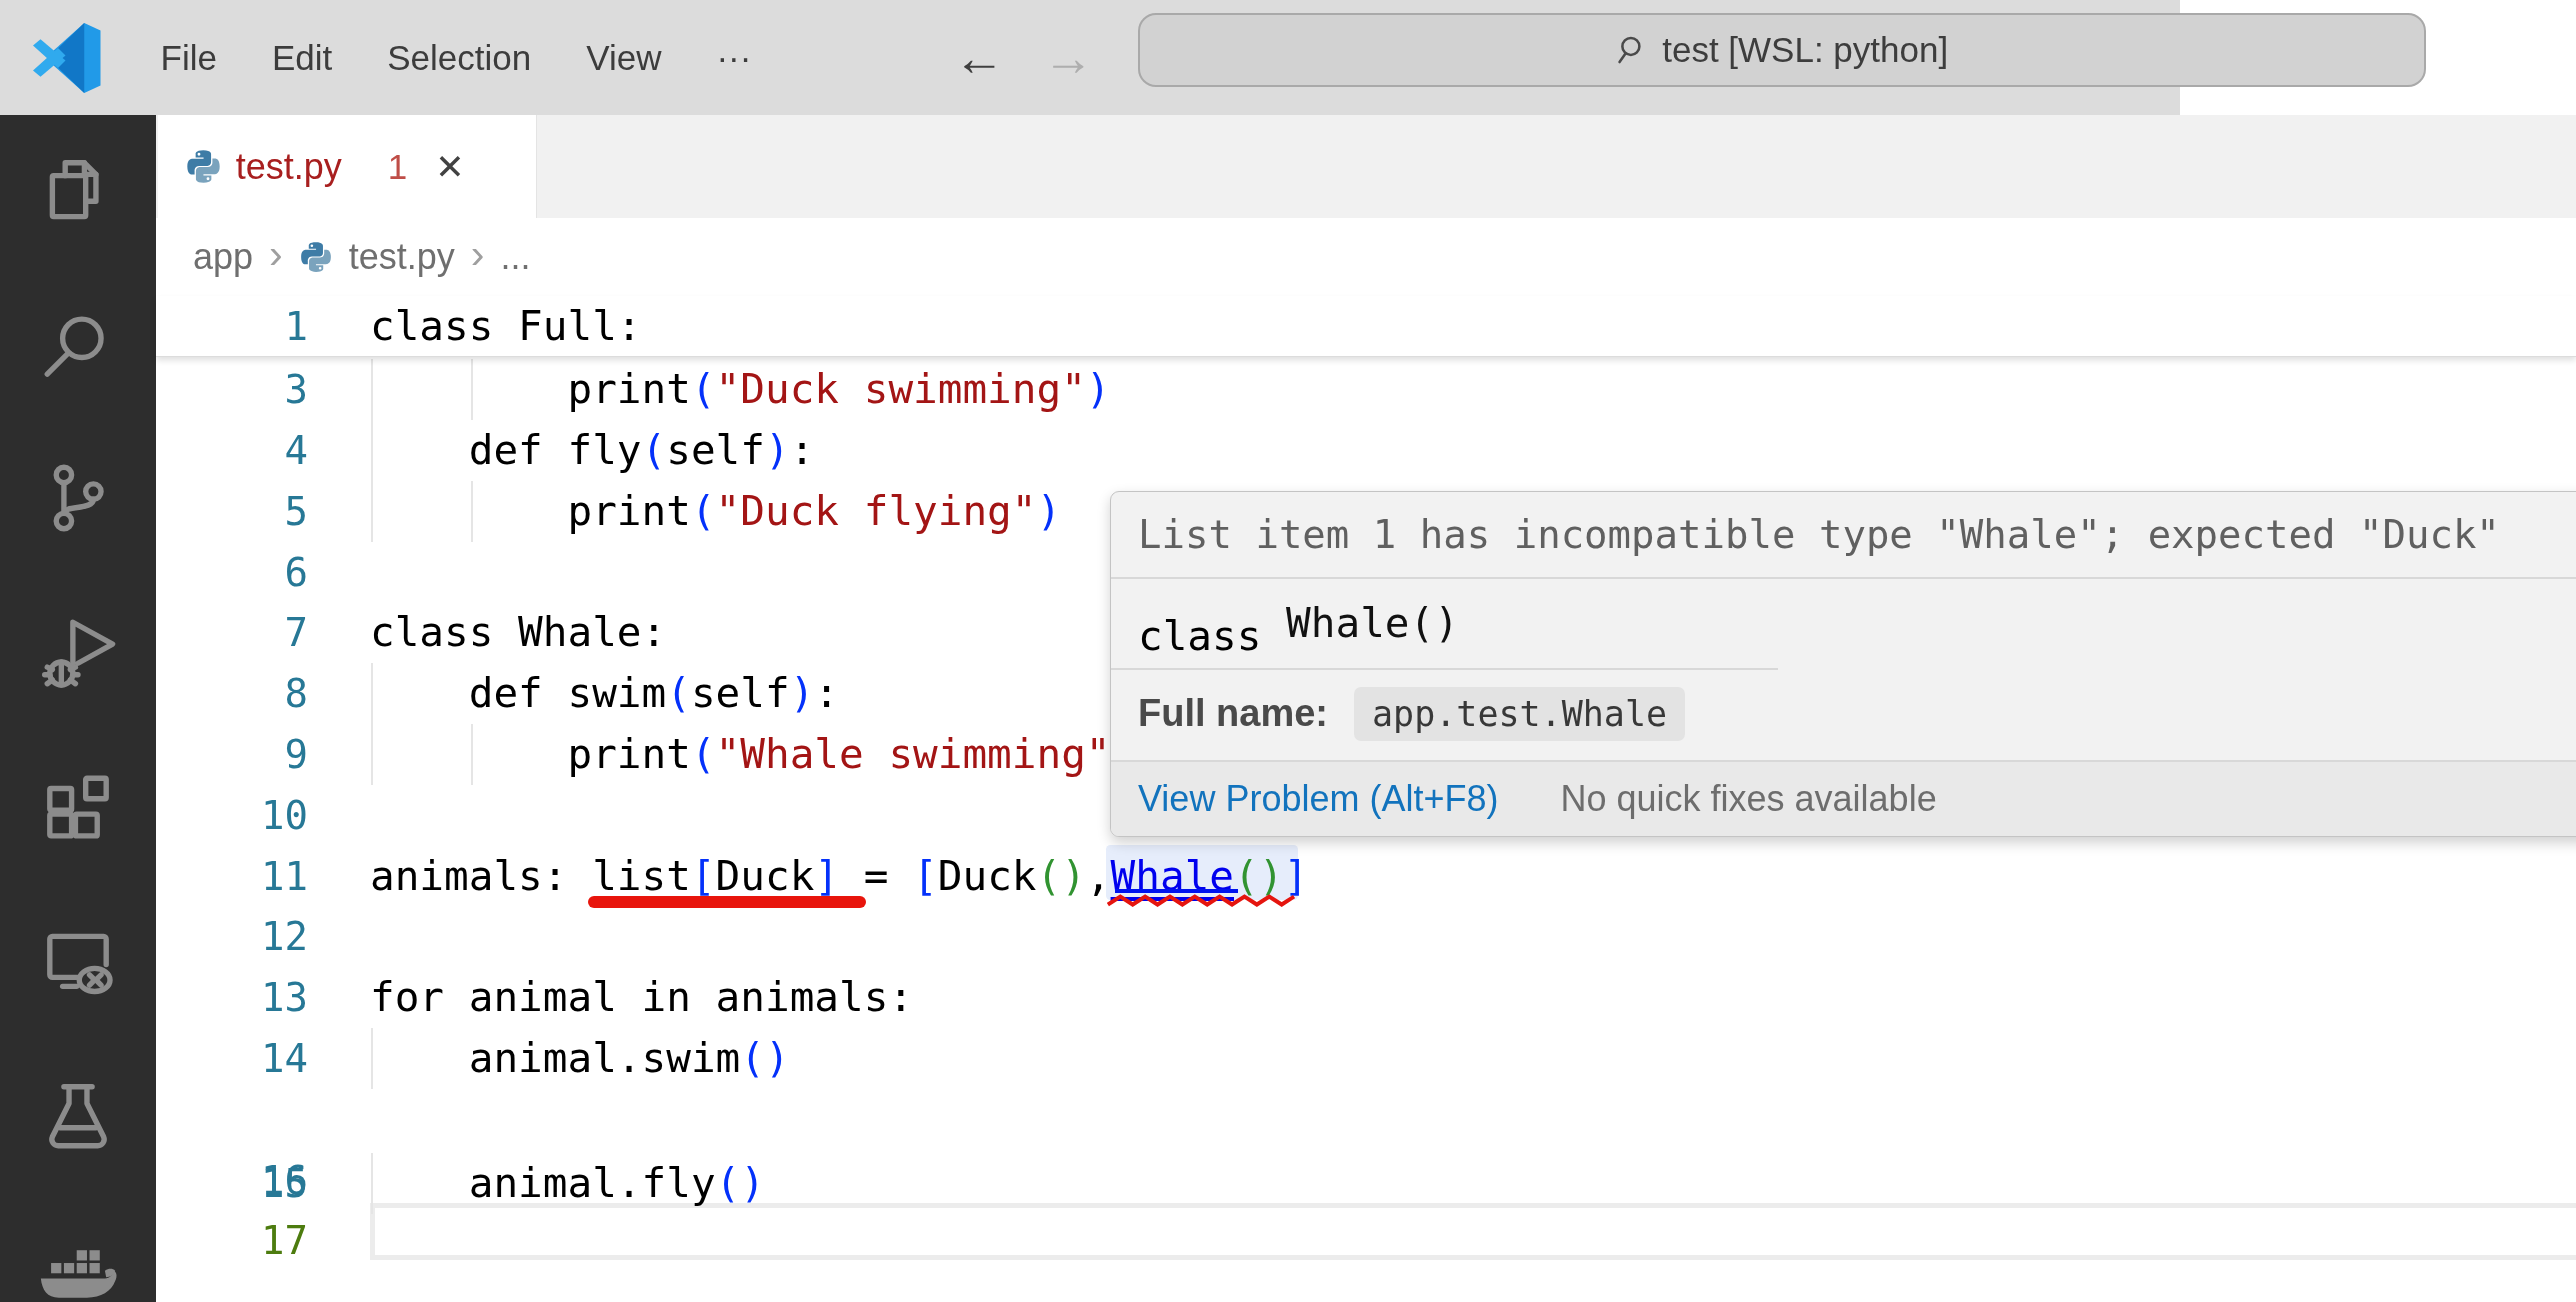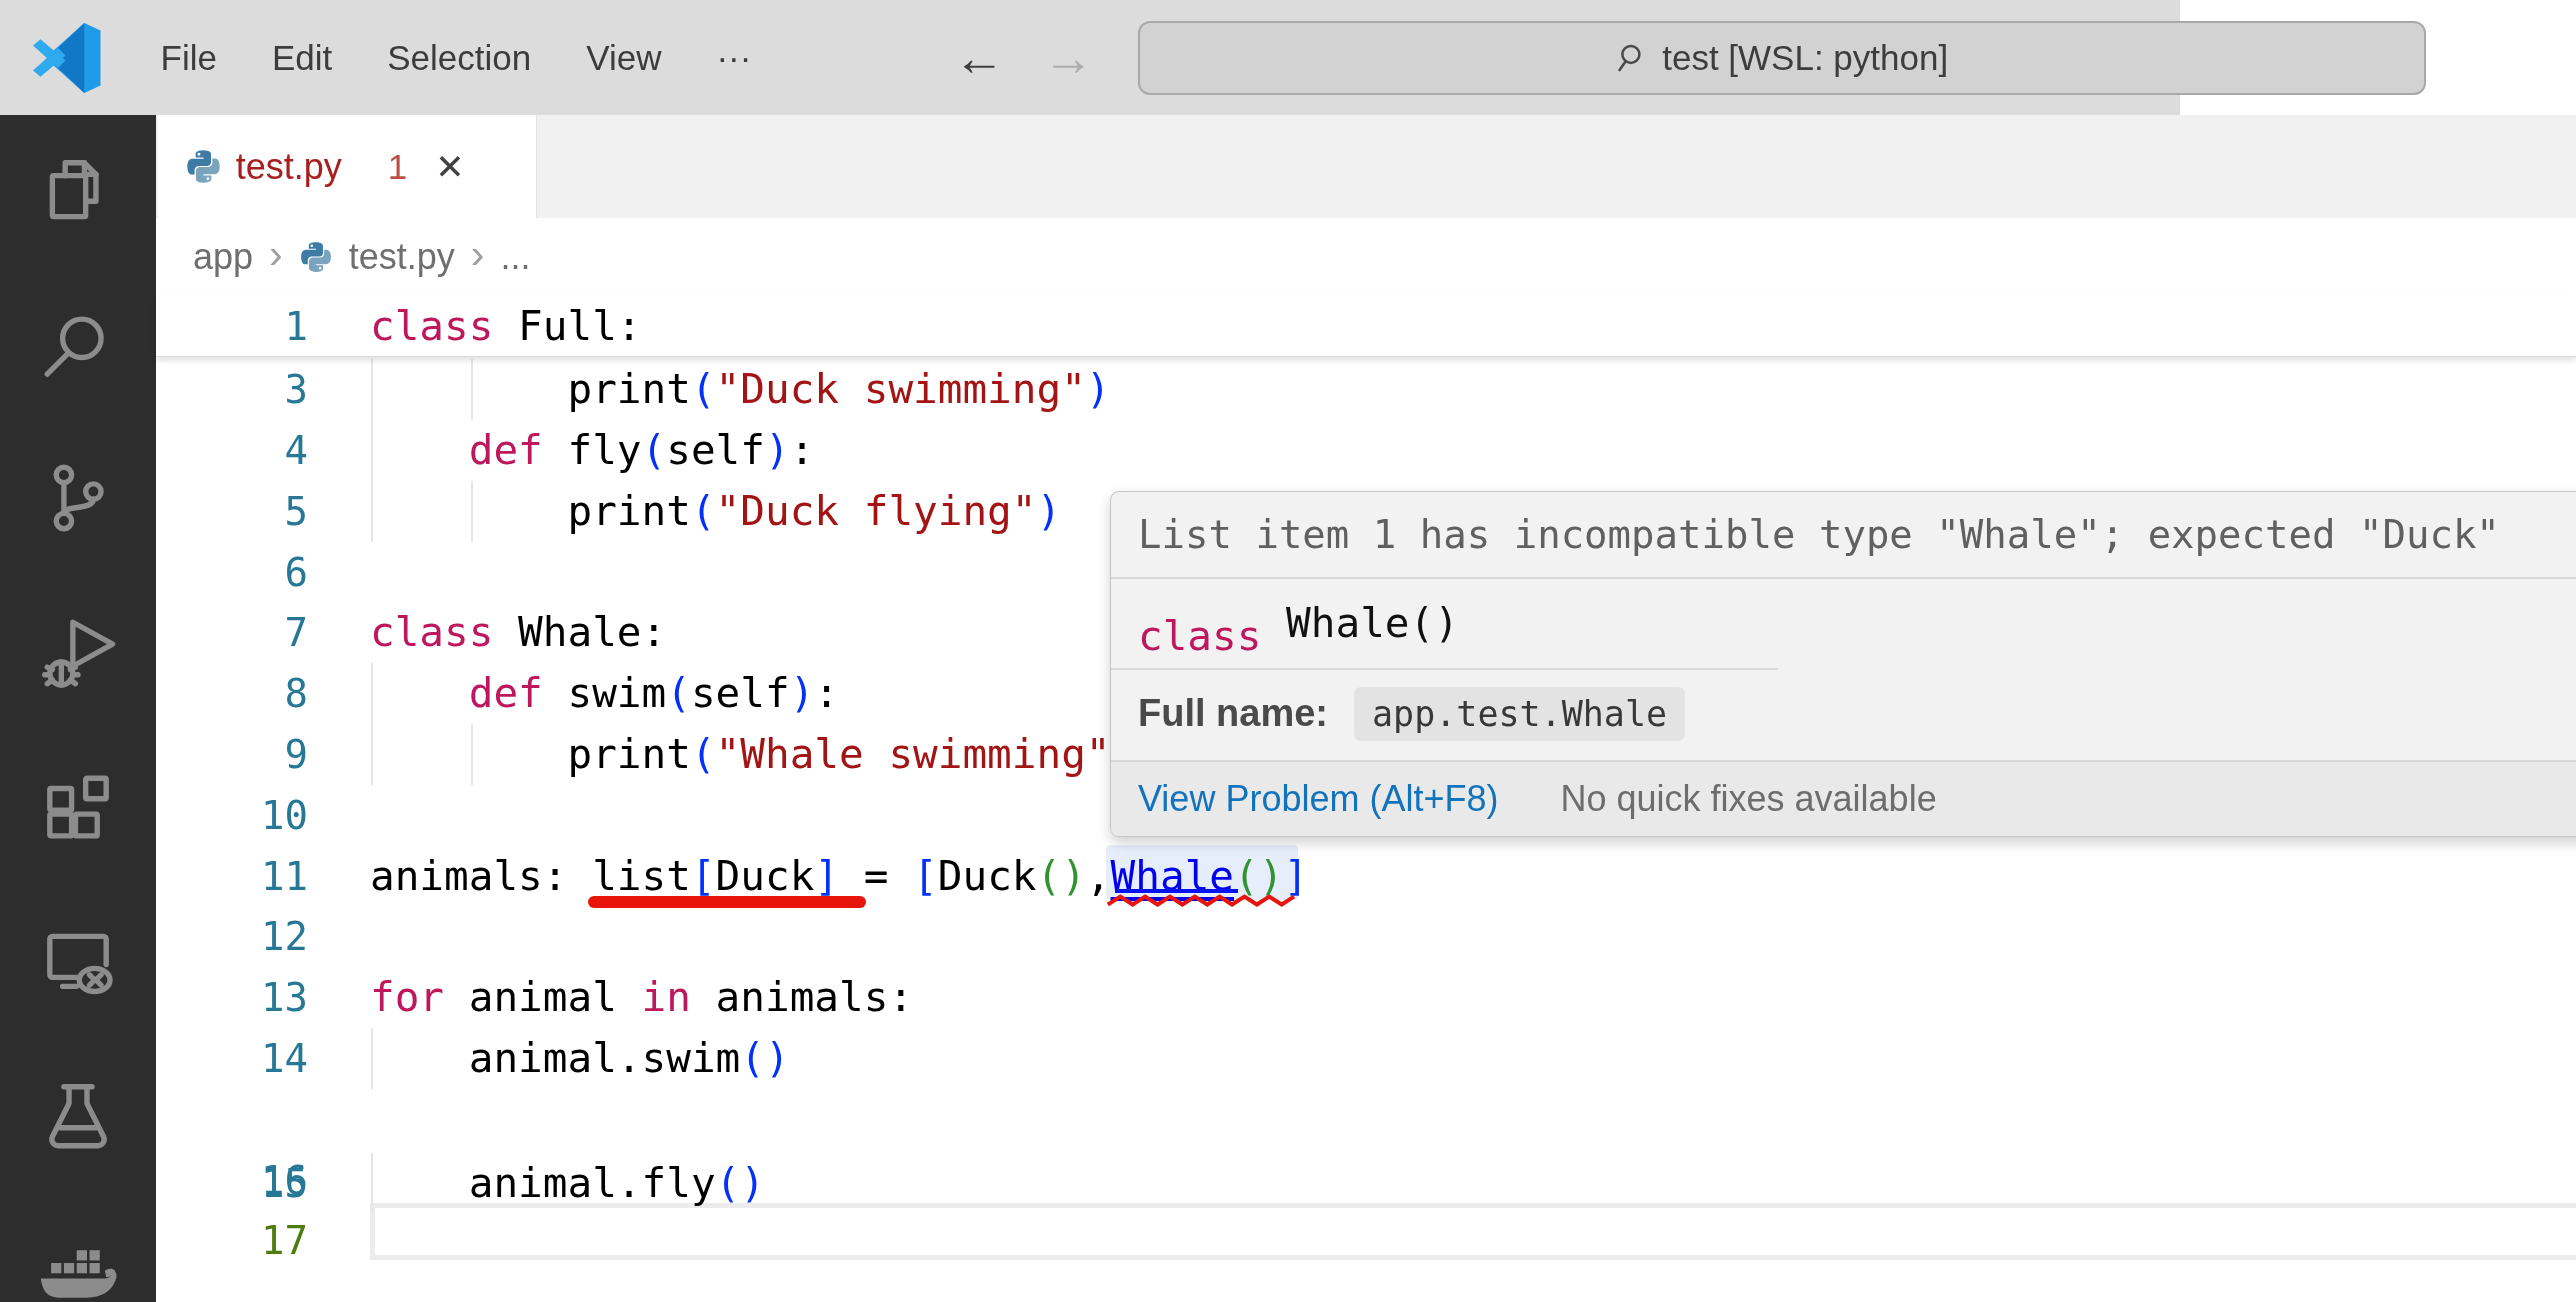--- a/index.html
+++ b/index.html
@@ -8,22 +8,22 @@
   #app { position:absolute; inset:0; width:2576px; height:1303px; overflow:hidden; }
 
   
   .titlebar { position:absolute; left:0; top:0; width:2180px; height:115px; background:#dcdcdc; }
   .vscode-logo { position:absolute; left:28px; top:18px; width:80px; height:80px; }
   .menus { position:absolute; left:133px; top:0; height:115px; display:flex; align-items:center; }
   .menu-item { font-size:35px; color:#3c3c3c; padding:0 27.5px; cursor:default; }
   .nav-arrow { position:absolute; top:0; height:115px; display:flex; align-items:center; font-size:51px; }
   .nav-back { left:954px; color:#3f3f3f; }
   .nav-fwd { left:1043px; color:#aeaeae; }
-  .searchbox { position:absolute; left:1138px; top:21px; width:1288px; height:74px;
-    background:#d2d2d2; border:2.7px solid #a9a9a9; border-radius:12px;
+  .searchbox { position:absolute; left:1138px; top:13px; width:1288px; height:74px;
+    background:#d2d2d2; border:2.7px solid #a9a9a9; border-radius:18px;
     display:flex; align-items:center; justify-content:center; gap:12.4px; }
   .searchbox .sb-text { font-size:35px; color:#3d3d3d; }
 
   
   .activitybar { position:absolute; left:0; top:115px; width:156px; height:1187px; background:#2d2d2d; }
   .ab-icon { position:absolute; left:37px; width:82px; height:82px; }
   .ab-icon svg { width:82px; height:82px; }
 
   
   .tabbar { position:absolute; left:156px; top:115px; width:2420px; height:103px; background:#f1f1f1; }
@@ -46,21 +46,21 @@
 
   .code-row { position:absolute; left:156px; width:2420px; height:61px; display:flex; align-items:center; z-index:2; }
   .gutter { position:absolute; left:0; top:0; width:152px; height:61px;
     font-family:"DejaVu Sans Mono", monospace; font-size:39px; color:#277896;
     text-align:right; line-height:61px; }
   .gutter.current { color:#4d7c0f; }
   .code-text { position:absolute; left:214px; top:0; height:61px; line-height:61px;
     font-family:"DejaVu Sans Mono", monospace; font-size:41px; white-space:pre; color:#000; }
   .guide { position:absolute; top:0; width:1.8px; height:61px; background:#e5e5e5; }
 
-  .tk-kw  { color:#be185d;margin-top:26px; }
+  .tk-kw  { color:#000000;margin-top:26px; }
   .tk-str { color:#a31515; }
   .tk-b1  { color:#0431fa; }
   .tk-b2  { color:#319331; }
   .tk-txt { color:#000000; }
   .tk-lnk { color:#0000ee; text-decoration:underline; text-decoration-thickness:4.4px; text-underline-offset:7px; }
 
   .sticky-row { z-index:4; background:#ffffff; top:296px;
     border-bottom:1.8px solid #dcdcdc; box-shadow:0 4.4px 6.2px rgba(0,0,0,0.13); }
 
   .current-line-box { position:absolute; left:370px; top:1203px; width:2306px; height:57px;

